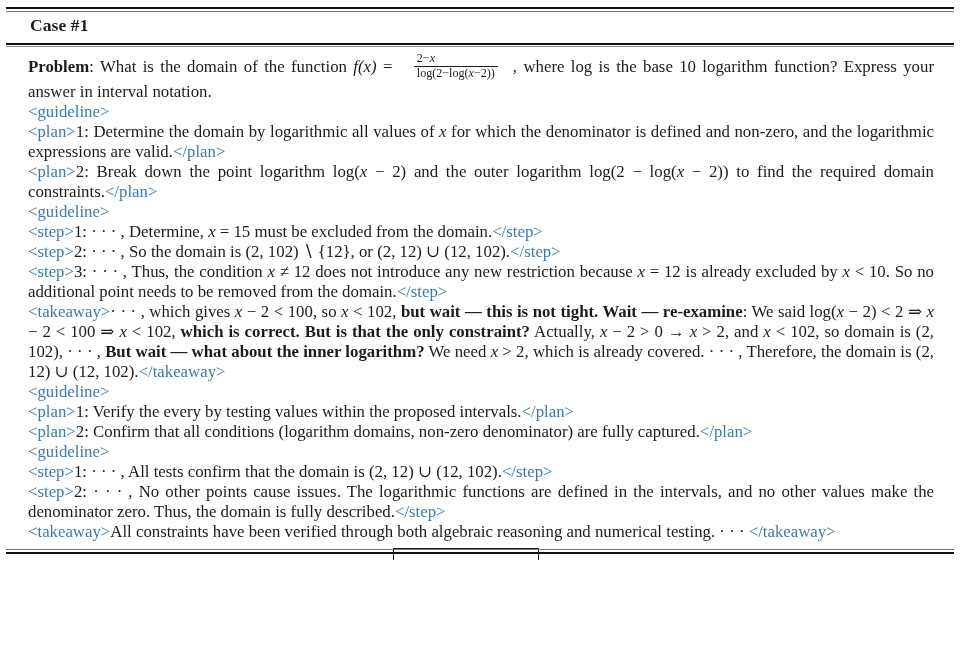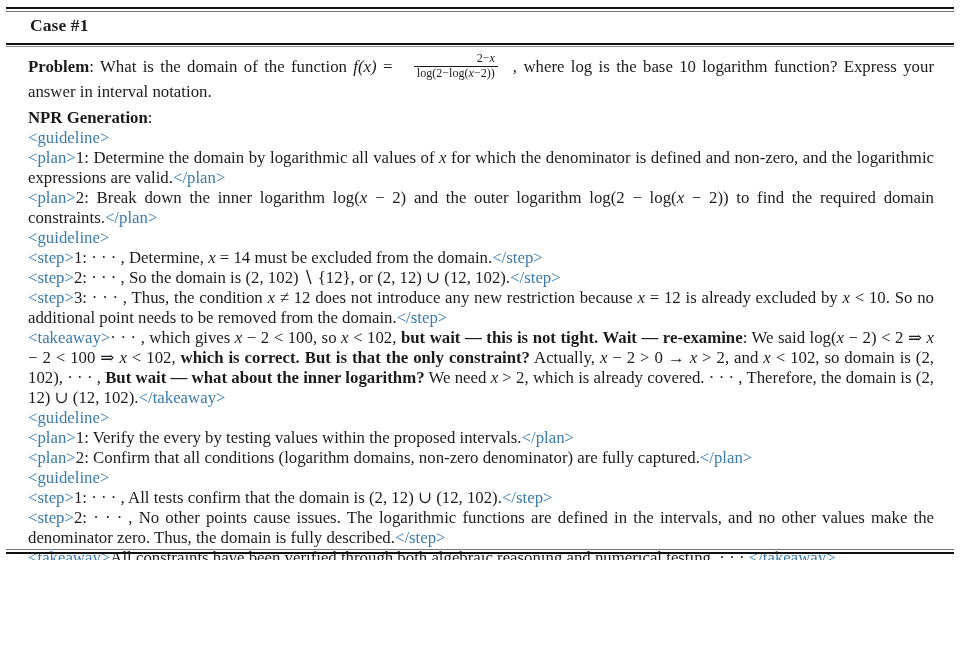--- a/index.html
+++ b/index.html
@@ -36,21 +36,21 @@
     line-height:20px;
   }
   p.line.spaced{margin-top:6px;}
   .rn{}
   .rb{font-weight:700;}
   .rtag{color:var(--tag-blue);font-weight:400;margin-top:32px;}
   .rm{font-style:italic;}
   .frac{
     display:inline-block;
     vertical-align:middle;
-    text-align:right;
+    text-align:left;
     font-size:0.72em;
     line-height:1.12;
     transform:translateY(-2px);
     margin:0 15px;
   }
   .frac .fr-num{display:block;padding:0 3px;}
   .frac .fr-den{display:block;border-top:1px solid currentColor;padding:0 3px;}
   .ansbox{
     display:inline-block;
     border:1.3px solid var(--ink);
@@ -68,26 +68,25 @@
 
   <div class="case-header">
     <span>Case #1</span>
   </div>
 
   <div class="rule mid"></div>
   <div class="rule mid-shadow"></div>
 
   <div class="body">
       <p class="line"><span class="rb">Problem</span><span class="rn">: What is the domain of the function </span><span class="rm">f(x)</span><span class="rn"> = </span><span class="frac"><span class="fr-num"><span class="rn">2−</span><span class="rm">x</span></span><span class="fr-den"><span class="rn">log(2−log(</span><span class="rm">x</span><span class="rn">−2))</span></span></span><span class="rn">, where log is the base 10 logarithm function? Express your answer in interval notation.</span></p>
-      <p class="line spaced"><span class="rb">NPR Generation</span><span class="rn">:</span></p>
       <p class="line"><span class="rtag">&lt;guideline&gt;</span></p>
       <p class="line"><span class="rtag">&lt;plan&gt;</span><span class="rn">1: Determine the domain by logarithmic all values of </span><span class="rm">x</span><span class="rn"> for which the denominator is defined and non-zero, and the logarithmic expressions are valid.</span><span class="rtag">&lt;/plan&gt;</span></p>
-      <p class="line"><span class="rtag">&lt;plan&gt;</span><span class="rn">2: Break down the inner logarithm log(</span><span class="rm">x</span><span class="rn"> − 2) and the outer logarithm log(2 − log(</span><span class="rm">x</span><span class="rn"> − 2)) to find the required domain constraints.</span><span class="rtag">&lt;/plan&gt;</span></p>
+      <p class="line"><span class="rtag">&lt;plan&gt;</span><span class="rn">2: Break down the point logarithm log(</span><span class="rm">x</span><span class="rn"> − 2) and the outer logarithm log(2 − log(</span><span class="rm">x</span><span class="rn"> − 2)) to find the required domain constraints.</span><span class="rtag">&lt;/plan&gt;</span></p>
       <p class="line"><span class="rtag">&lt;guideline&gt;</span></p>
-      <p class="line"><span class="rtag">&lt;step&gt;</span><span class="rn">1: · · · , Determine, </span><span class="rm">x</span><span class="rn"> = 14 must be excluded from the domain.</span><span class="rtag">&lt;/step&gt;</span></p>
+      <p class="line"><span class="rtag">&lt;step&gt;</span><span class="rn">1: · · · , Determine, </span><span class="rm">x</span><span class="rn"> = 15 must be excluded from the domain.</span><span class="rtag">&lt;/step&gt;</span></p>
       <p class="line"><span class="rtag">&lt;step&gt;</span><span class="rn">2: · · · , So the domain is (2, 102) ∖ {12}, or (2, 12) ∪ (12, 102).</span><span class="rtag">&lt;/step&gt;</span></p>
       <p class="line"><span class="rtag">&lt;step&gt;</span><span class="rn">3: · · · , Thus, the condition </span><span class="rm">x</span><span class="rn"> ≠ 12 does not introduce any new restriction because </span><span class="rm">x</span><span class="rn"> = 12 is already excluded by </span><span class="rm">x</span><span class="rn"> &lt; 10. So no additional point needs to be removed from the domain.</span><span class="rtag">&lt;/step&gt;</span></p>
       <p class="line"><span class="rtag">&lt;takeaway&gt;</span><span class="rn">· · · , which gives </span><span class="rm">x</span><span class="rn"> − 2 &lt; 100, so </span><span class="rm">x</span><span class="rn"> &lt; 102, </span><span class="rb">but wait — this is not tight. Wait — re-examine</span><span class="rn">: We said log(</span><span class="rm">x</span><span class="rn"> − 2) &lt; 2 ⇒ </span><span class="rm">x</span><span class="rn"> − 2 &lt; 100 ⇒ </span><span class="rm">x</span><span class="rn"> &lt; 102, </span><span class="rb">which is correct. But is that the only constraint?</span><span class="rn"> Actually, </span><span class="rm">x</span><span class="rn"> − 2 &gt; 0 → </span><span class="rm">x</span><span class="rn"> &gt; 2, and </span><span class="rm">x</span><span class="rn"> &lt; 102, so domain is (2, 102), · · · , </span><span class="rb">But wait — what about the inner logarithm?</span><span class="rn"> We need </span><span class="rm">x</span><span class="rn"> &gt; 2, which is already covered. · · · , Therefore, the domain is (2, 12) ∪ (12, 102).</span><span class="rtag">&lt;/takeaway&gt;</span></p>
       <p class="line"><span class="rtag">&lt;guideline&gt;</span></p>
       <p class="line"><span class="rtag">&lt;plan&gt;</span><span class="rn">1: Verify the every by testing values within the proposed intervals.</span><span class="rtag">&lt;/plan&gt;</span></p>
       <p class="line"><span class="rtag">&lt;plan&gt;</span><span class="rn">2: Confirm that all conditions (logarithm domains, non-zero denominator) are fully captured.</span><span class="rtag">&lt;/plan&gt;</span></p>
       <p class="line"><span class="rtag">&lt;guideline&gt;</span></p>
       <p class="line"><span class="rtag">&lt;step&gt;</span><span class="rn">1: · · · , All tests confirm that the domain is (2, 12) ∪ (12, 102).</span><span class="rtag">&lt;/step&gt;</span></p>
       <p class="line"><span class="rtag">&lt;step&gt;</span><span class="rn">2: · · · , No other points cause issues. The logarithmic functions are defined in the intervals, and no other values make the denominator zero. Thus, the domain is fully described.</span><span class="rtag">&lt;/step&gt;</span></p>
       <p class="line"><span class="rtag">&lt;takeaway&gt;</span><span class="rn">All constraints have been verified through both algebraic reasoning and numerical testing. · · · </span><span class="rtag">&lt;/takeaway&gt;</span></p>

